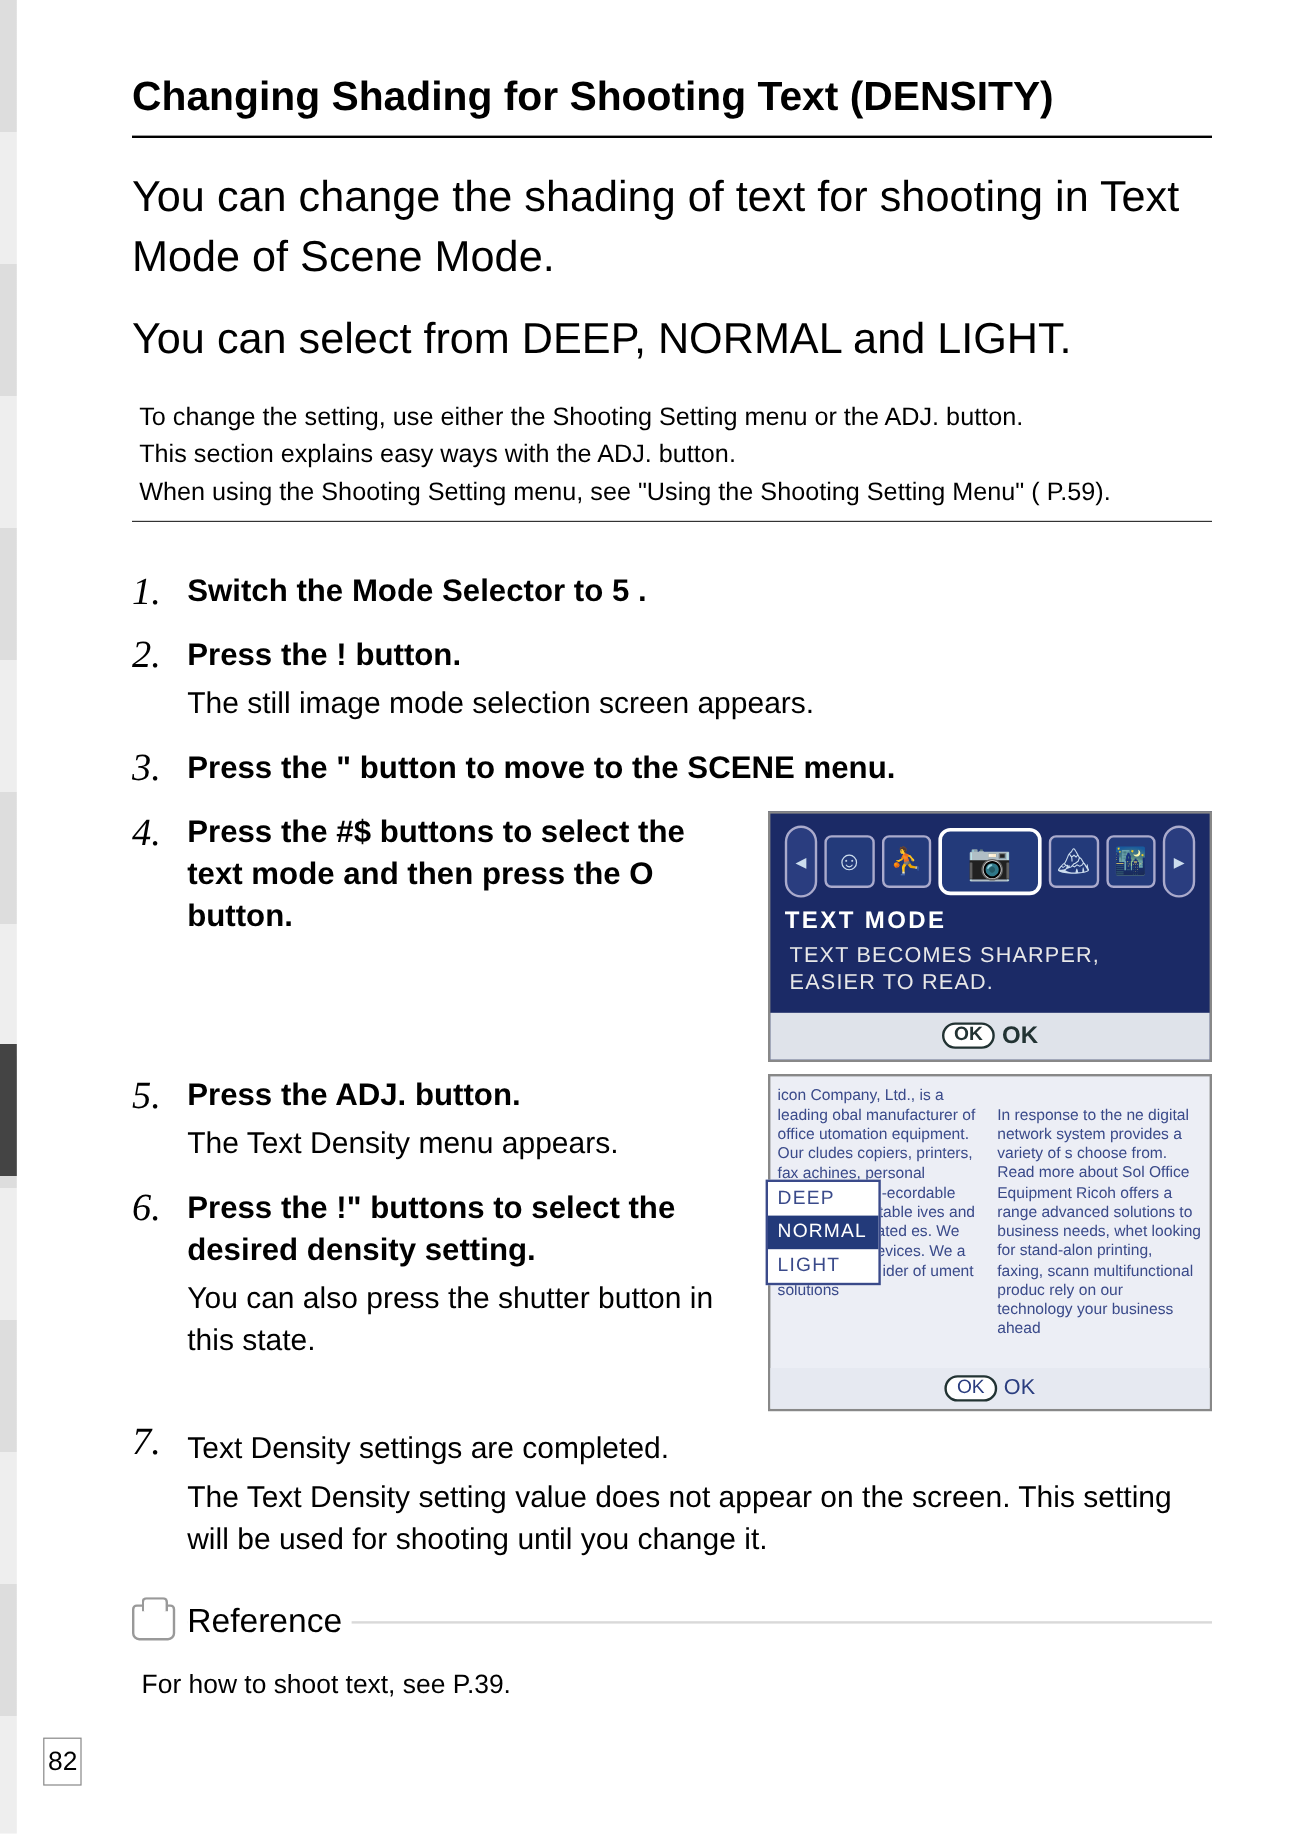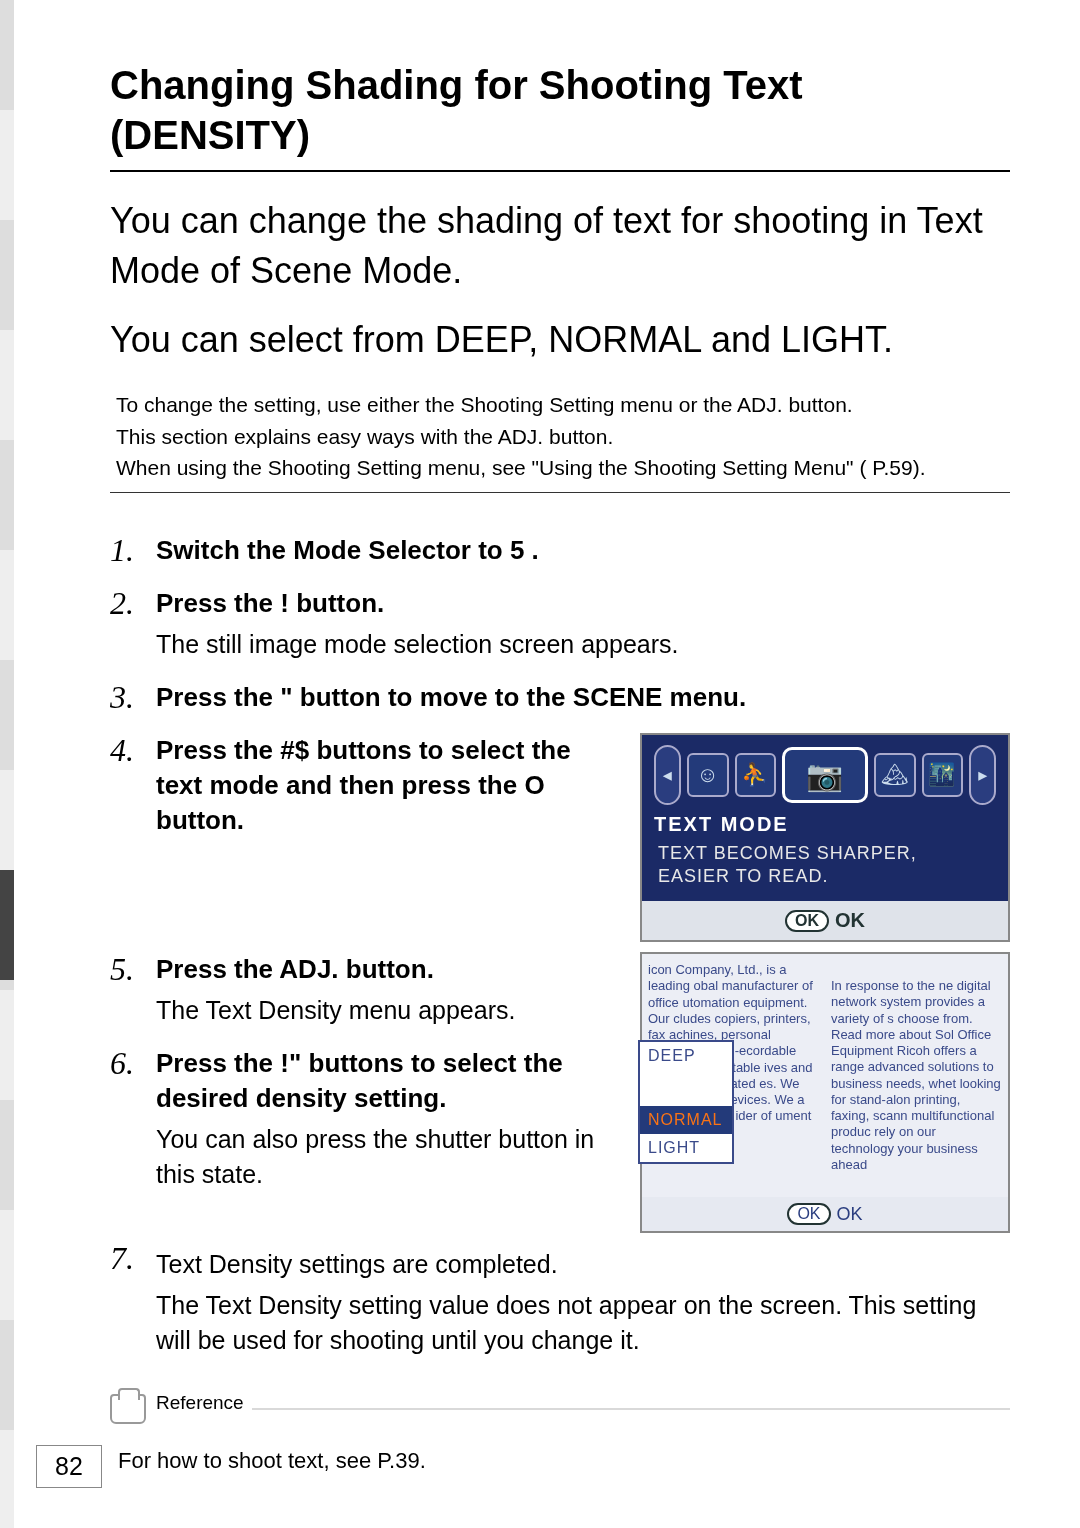--- a/index.html
+++ b/index.html
@@ -1,18 +1,18 @@
 <!DOCTYPE html>
 <html><head>
 <meta charset="utf-8">
 <style>
   * { box-sizing: border-box; margin: 0; padding: 0; }
   html, body { width: 1080px; height: 1528px; background: #fff; font-family: Arial, Helvetica, sans-serif; color: #000; }
   .page { width: 1080px; height: 1528px; padding: 60px 70px 40px 110px; position: relative; }
-  .h1 { font-size: 40px; font-weight: 900; line-height: 1.25; font-family: Arial Black, Arial, sans-serif; }
+  .h1 { font-size: 34px; font-weight: 900; line-height: 1.25; font-family: Arial Black, Arial, sans-serif; }
   .rule { border: 0; border-top: 2px solid #000; margin: 10px 0 24px 0; }
   .intro { font-size: 36px; line-height: 1.4; margin-bottom: 18px; }
   .note-box { font-size: 21px; line-height: 1.5; padding: 6px 6px 8px 6px; border-bottom: 1px solid #333; margin-bottom: 40px; }
   .steps { counter-reset: step; }
   .step { display: flex; gap: 16px; margin-bottom: 18px; }
   .step-num { font-style: italic; font-size: 32px; font-weight: 400; min-width: 30px; line-height: 1.1; font-family: Georgia, 'Times New Roman', serif; }
   .step-body { flex: 1; }
   .step-title { font-size: 26px; font-weight: 700; line-height: 1.35; }
   .step-text { font-size: 25px; line-height: 1.4; margin-top: 6px; }
   .two-col { display: flex; gap: 20px; align-items: flex-start; }
@@ -28,31 +28,31 @@
   .mode-desc { font-size: 18px; color: #e8e8e8; line-height: 1.25; letter-spacing: 1px; padding: 0 4px 6px 4px; }
   .ok-bar { background: #dfe3ea; color: #233; text-align: center; padding: 8px 0; font-size: 20px; font-weight: 600; display: flex; align-items: center; justify-content: center; gap: 6px; }
   .ok-pill { display: inline-flex; align-items: center; justify-content: center; border: 2px solid #233; border-radius: 14px; padding: 0 8px; font-size: 16px; background: #fff; }
 
   .screen2 { width: 370px; border: 2px solid #888; background: #eceef5; color: #1b2a66; font-family: Arial, sans-serif; }
   .s2-body { display: flex; font-size: 13px; line-height: 1.25; }
   .s2-left { flex: 1; padding: 8px 6px; color: #3a4a8a; position: relative; }
   .s2-right { flex: 1; padding: 24px 6px; color: #3a4a8a; }
   .dens-menu { position: absolute; left: -4px; top: 86px; background: #fff; border: 2px solid #3a4a8a; width: 96px; }
   .dens-item { padding: 4px 8px; font-size: 16px; letter-spacing: 1px; color: #3a4a8a; }
-  .dens-item.sel { background: #233a7a; color: #f97316; margin-top: 36px; }
+  .dens-item.sel { background: #233a7a; color: #ffffff; }
   .s2-ok { background: #e6e9f1; text-align: center; padding: 6px 0; font-size: 18px; display: flex; align-items: center; justify-content: center; gap: 6px; color: #2a3d7f; }
 
   .ref-bar { display: flex; align-items: center; gap: 10px; margin-top: 36px; }
   .ref-icon { width: 36px; height: 30px; border: 2px solid #999; border-radius: 4px 4px 6px 6px; position: relative; background: #fff; }
   .ref-icon::before { content: ""; position: absolute; left: 6px; top: -8px; width: 18px; height: 10px; border: 2px solid #999; border-bottom: none; border-radius: 4px 4px 0 0; background: #fff; }
   .ref-label-wrap { flex: 1; background: #d9d9d9; height: 2px; position: relative; }
-  .ref-label { position: absolute; left: 0; top: -16px; font-size: 19px; background: #fff; padding-right: 8px; }
+  .ref-label { position: absolute; left: 0; top: -16px; font-size: 28px; background: #fff; padding-right: 8px; }
   .ref-text { font-size: 22px; margin-top: 24px; padding-left: 8px; }
 
-  .page-num-box { position: absolute; left: 36px; bottom: 40px; border: 1px solid #888; padding: 6px 18px; font-size: 25px; background: #fff; }
+  .page-num-box { position: absolute; left: 36px; bottom: 40px; border: 1px solid #888; padding: 6px 3px; font-size: 22px; background: #fff; }
   .side-tab { position: absolute; left: 0; top: 0; width: 14px; height: 1528px; background: repeating-linear-gradient(#ddd 0, #ddd 110px, #eee 110px, #eee 220px); }
   .side-dark { position: absolute; left: 0; top: 870px; width: 14px; height: 110px; background: #444; }
 </style>
 </head>
 <body>
 
 <div class="side-tab"></div>
 <div class="side-dark"></div>
 
 <div class="page">

